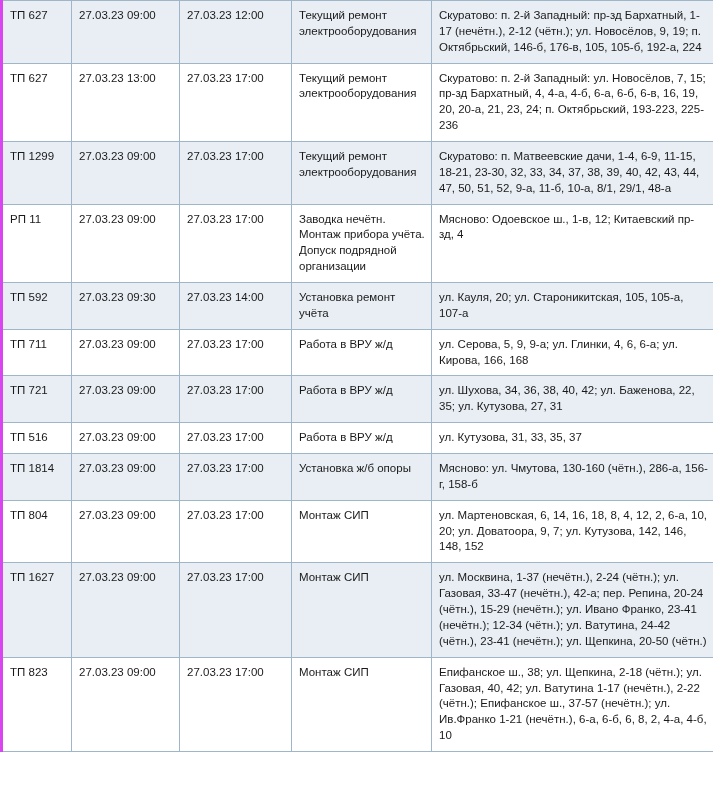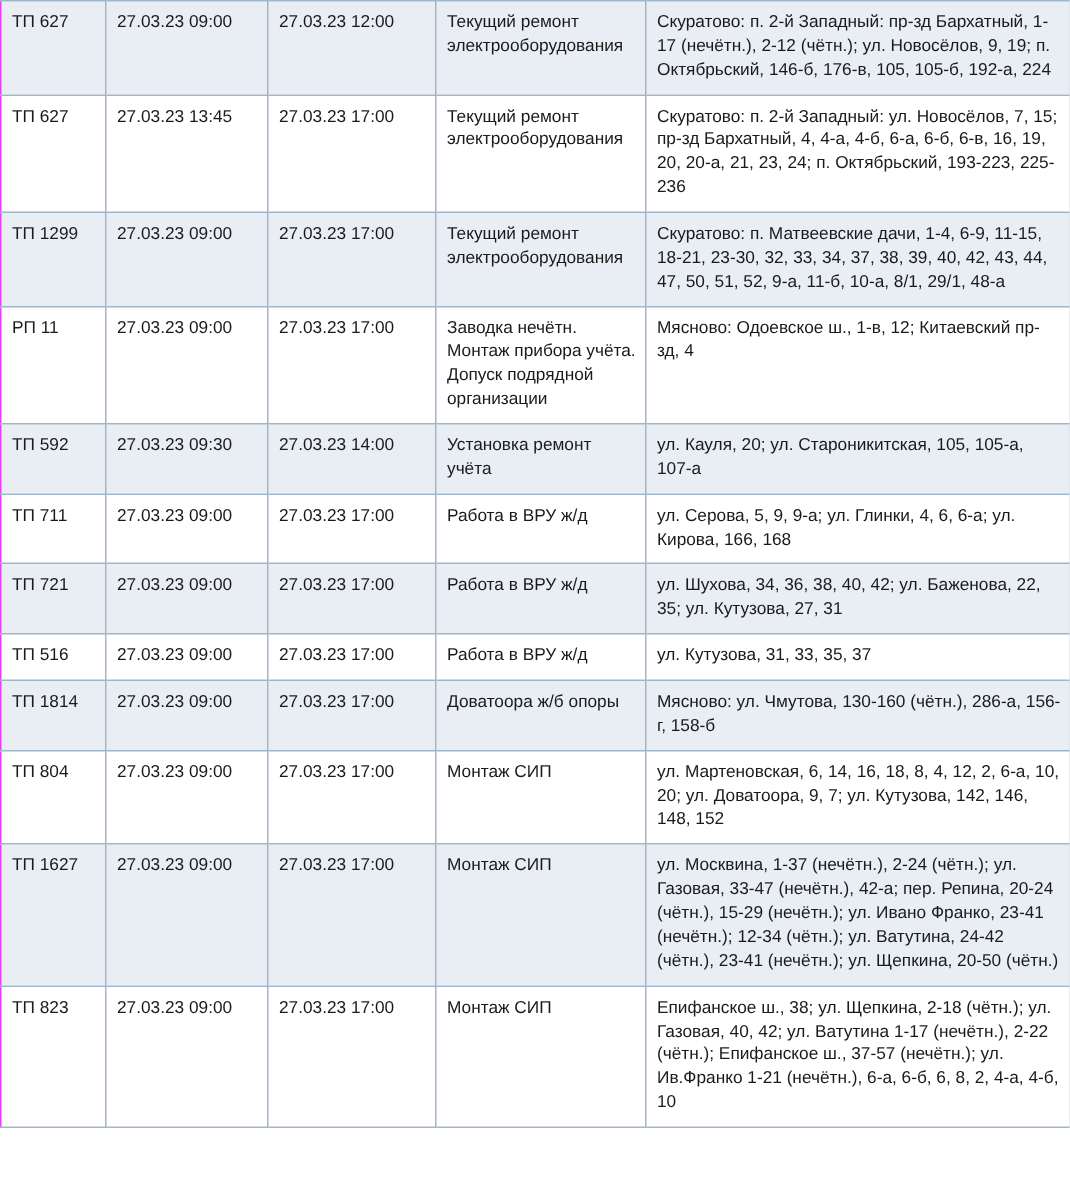--- a/index.html
+++ b/index.html
@@ -22,21 +22,21 @@
   table.outage-table td {
     border-right: 1px solid #9fb6c9;
     border-bottom: 1px solid #9fb6c9;
     vertical-align: top;
     padding: 7px 6px 7px 7px;
     line-height: 1.38;
     word-wrap: break-word;
     overflow-wrap: break-word;
   }
   table.outage-table tr td:first-child {
-    border-left: 1px solid #d946ef;
+    border-left: 3px solid #d946ef;
   }
   table.outage-table tr:first-child td {
     border-top: 1px solid #9fb6c9;
   }
   
   col.c-tp    { width: 70px; }
   col.c-from  { width: 108px; }
   col.c-to    { width: 112px; }
   col.c-work  { width: 140px; }
   col.c-addr  { width: 283px; }
@@ -66,21 +66,21 @@
   <tbody>
     <tr class="row-alt">
       <td class="cell-tp">ТП 627</td>
       <td class="cell-date">27.03.23 09:00</td>
       <td class="cell-date">27.03.23 12:00</td>
       <td class="cell-work">Текущий ремонт электрооборудования</td>
       <td class="cell-addr">Скуратово: п. 2-й Западный: пр-зд Бархатный, 1-17 (нечётн.), 2-12 (чётн.); ул. Новосёлов, 9, 19; п. Октябрьский, 146-б, 176-в, 105, 105-б, 192-а, 224</td>
     </tr>
     <tr class="row-norm">
       <td class="cell-tp">ТП 627</td>
-      <td class="cell-date">27.03.23 13:45</td>
+      <td class="cell-date">27.03.23 13:00</td>
       <td class="cell-date">27.03.23 17:00</td>
       <td class="cell-work">Текущий ремонт электрооборудования</td>
       <td class="cell-addr">Скуратово: п. 2-й Западный: ул. Новосёлов, 7, 15; пр-зд Бархатный, 4, 4-а, 4-б, 6-а, 6-б, 6-в, 16, 19, 20, 20-а, 21, 23, 24; п. Октябрьский, 193-223, 225-236</td>
     </tr>
     <tr class="row-alt">
       <td class="cell-tp">ТП 1299</td>
       <td class="cell-date">27.03.23 09:00</td>
       <td class="cell-date">27.03.23 17:00</td>
       <td class="cell-work">Текущий ремонт электрооборудования</td>
       <td class="cell-addr">Скуратово: п. Матвеевские дачи, 1-4, 6-9, 11-15, 18-21, 23-30, 32, 33, 34, 37, 38, 39, 40, 42, 43, 44, 47, 50, 51, 52, 9-а, 11-б, 10-а, 8/1, 29/1, 48-а</td>
@@ -117,21 +117,21 @@
       <td class="cell-tp">ТП 516</td>
       <td class="cell-date">27.03.23 09:00</td>
       <td class="cell-date">27.03.23 17:00</td>
       <td class="cell-work">Работа в ВРУ ж/д</td>
       <td class="cell-addr">ул. Кутузова, 31, 33, 35, 37</td>
     </tr>
     <tr class="row-alt">
       <td class="cell-tp">ТП 1814</td>
       <td class="cell-date">27.03.23 09:00</td>
       <td class="cell-date">27.03.23 17:00</td>
-      <td class="cell-work">Доватоора ж/б опоры</td>
+      <td class="cell-work">Установка ж/б опоры</td>
       <td class="cell-addr">Мясново: ул. Чмутова, 130-160 (чётн.), 286-а, 156-г, 158-б</td>
     </tr>
     <tr class="row-norm">
       <td class="cell-tp">ТП 804</td>
       <td class="cell-date">27.03.23 09:00</td>
       <td class="cell-date">27.03.23 17:00</td>
       <td class="cell-work">Монтаж СИП</td>
       <td class="cell-addr">ул. Мартеновская, 6, 14, 16, 18, 8, 4, 12, 2, 6-а, 10, 20; ул. Доватоора, 9, 7; ул. Кутузова, 142, 146, 148, 152</td>
     </tr>
     <tr class="row-alt">

